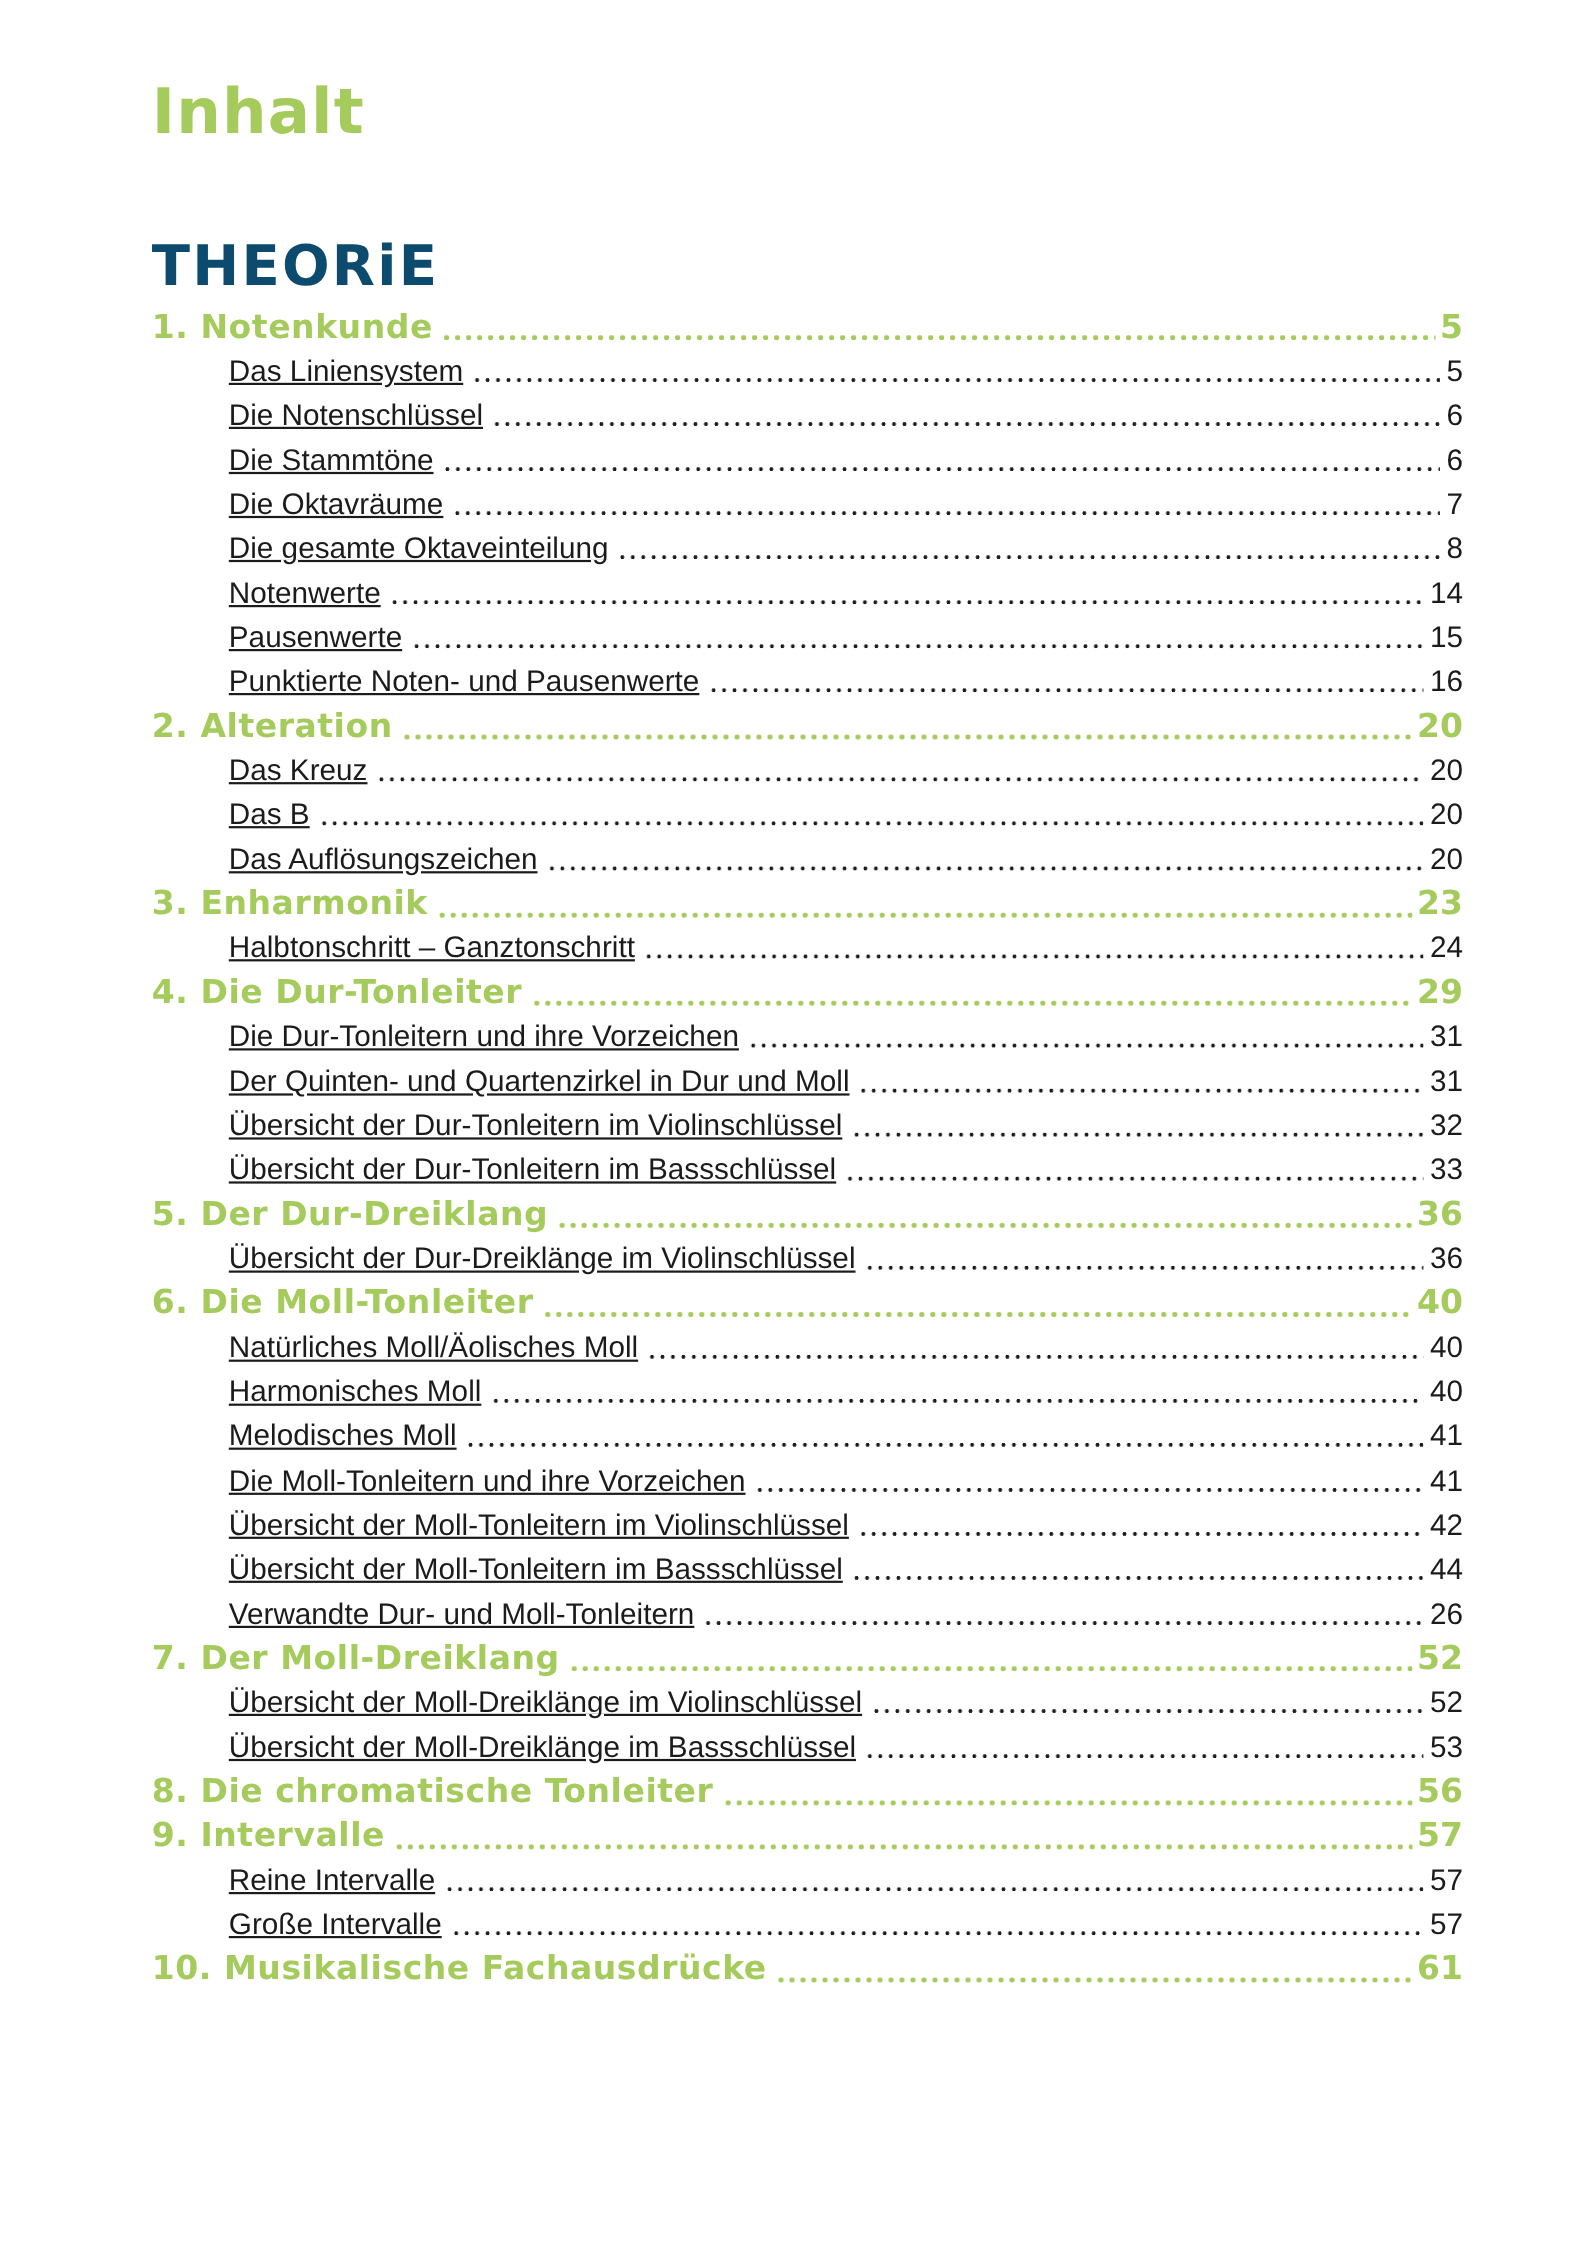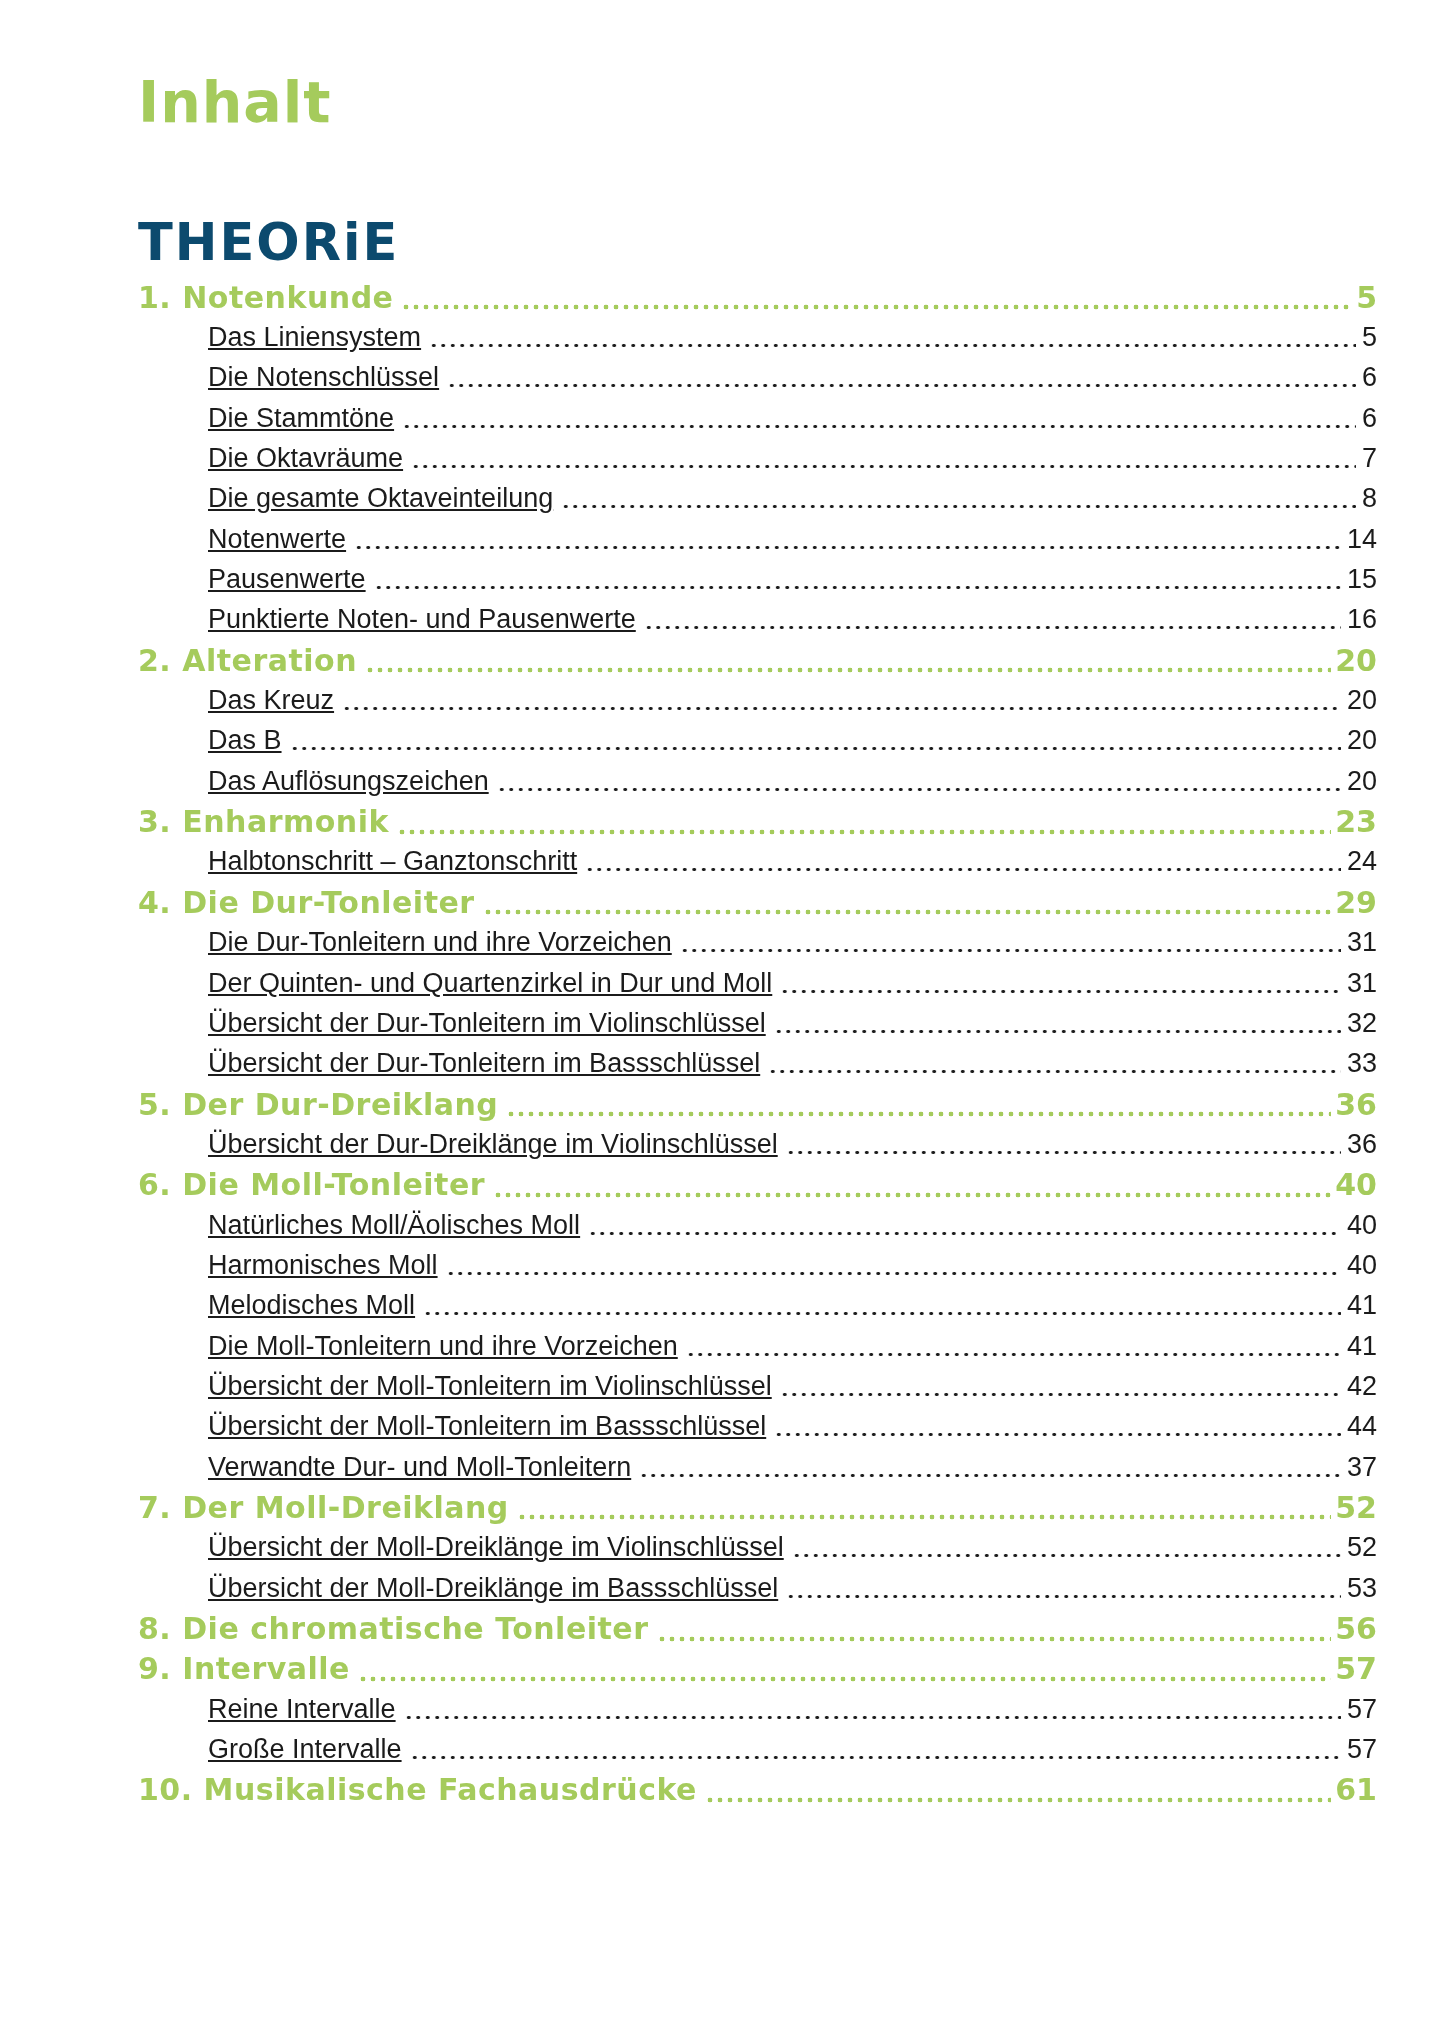--- a/index.html
+++ b/index.html
@@ -7,21 +7,21 @@
     padding: 0;
     background: #ffffff;
   }
   .page {
     position: relative;
     width: 1445px;
     height: 1820px;
     background: #ffffff;
     overflow: hidden;
     box-sizing: border-box;
-    padding: 0 68px 0 138px;
+    padding: 0 115px 0 138px;
     font-family: "Liberation Sans", sans-serif;
     color: #1b1b1b;
   }
   .doc-title {
     margin: 74px 0 0 0;
     font-family: "DejaVu Sans", sans-serif;
     font-weight: 800;
     font-size: 57px;
     line-height: 1.0;
     color: var(--green, #a5cb5c);
@@ -285,21 +285,21 @@
 
   <div class="toc-row sub">
     <span class="toc-label">Übersicht der Moll-Tonleitern im Bassschlüssel</span>
     <span class="toc-leader"></span>
     <span class="toc-page">44</span>
   </div>
 
   <div class="toc-row sub">
     <span class="toc-label">Verwandte Dur- und Moll-Tonleitern</span>
     <span class="toc-leader"></span>
-    <span class="toc-page">37</span>
+    <span class="toc-page">26</span>
   </div>
 
   <div class="toc-row chapter">
     <span class="toc-label">7. Der Moll-Dreiklang</span>
     <span class="toc-leader"></span>
     <span class="toc-page">52</span>
   </div>
 
   <div class="toc-row sub">
     <span class="toc-label">Übersicht der Moll-Dreiklänge im Violinschlüssel</span>

